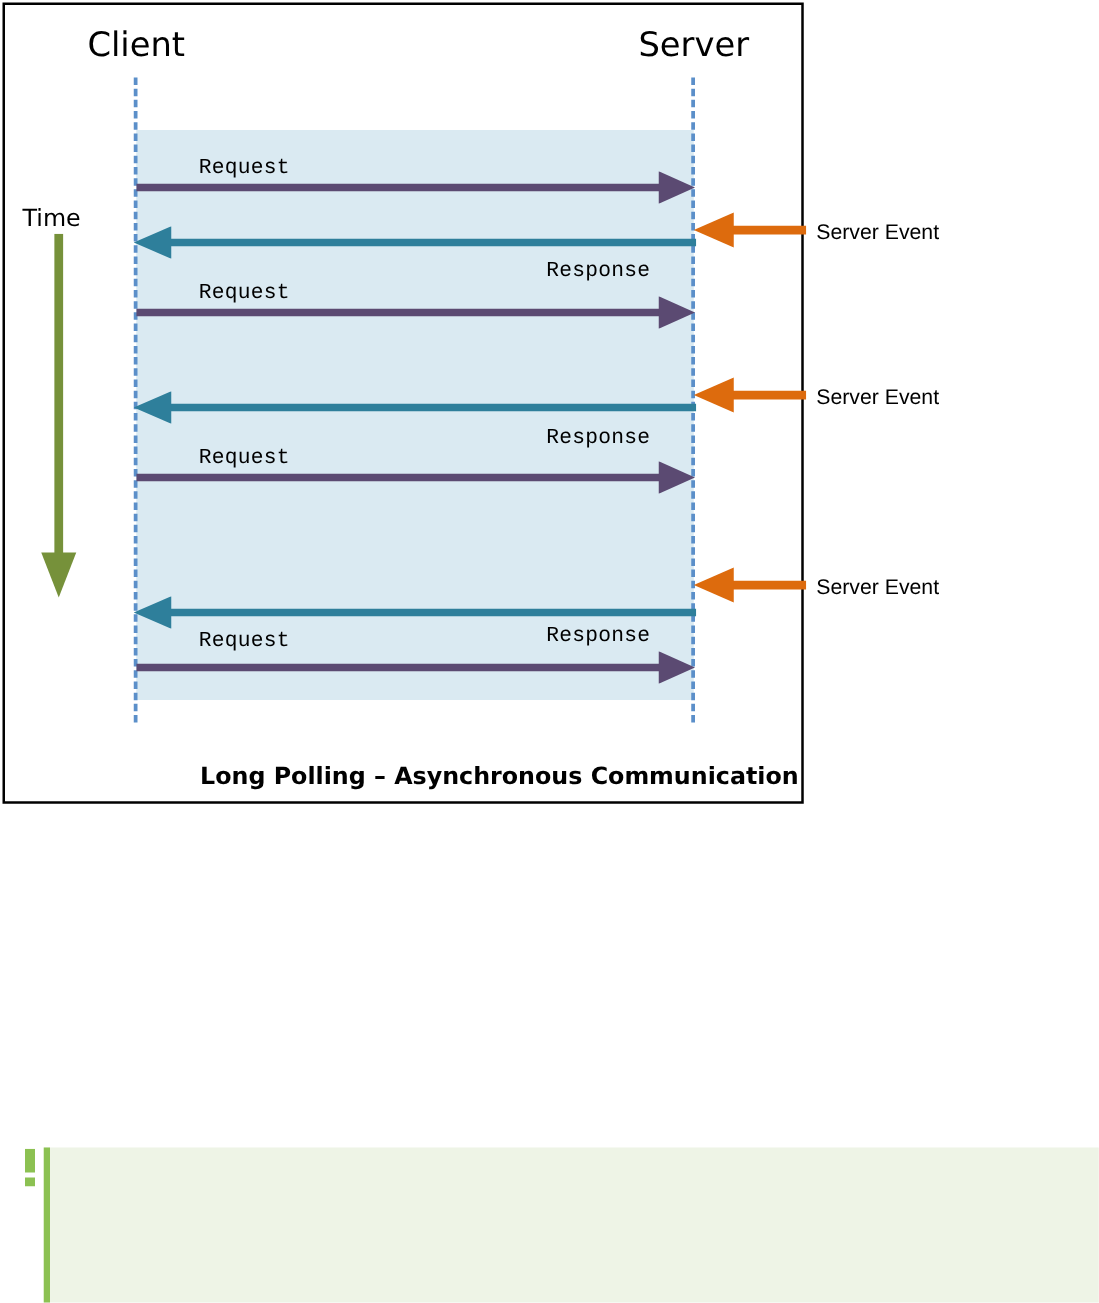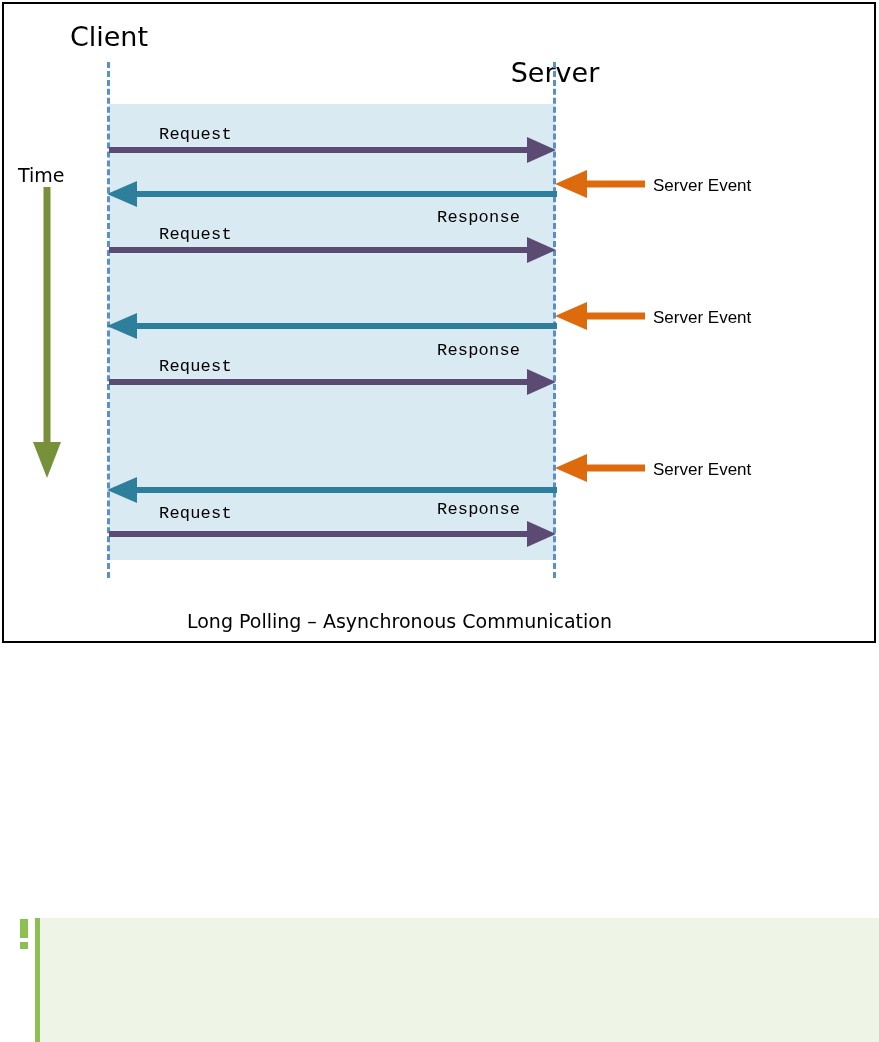--- a/index.html
+++ b/index.html
@@ -14,39 +14,39 @@
     position: relative;
     font-family: "DejaVu Sans", sans-serif;
     overflow: hidden;
   }
 
   
   #diagram-frame {
     position: absolute;
     left: 2px;
     top: 2px;
-    width: 874px;
+    width: 641px;
     height: 641px;
     border: 2px solid #000000;
     box-sizing: border-box;
     background: #ffffff;
   }
 
   
   .column-heading {
     position: absolute;
     font-size: 27px;
     color: #000000;
     font-family: "DejaVu Sans", sans-serif;
     white-space: nowrap;
     text-align: center;
     font-weight: 400;
   }
   #client-heading { left: 30px;  top: 17px; width: 150px; }
-  #server-heading { left: 476px; top: 17px; width: 150px; margin-top: 36px; }
+  #server-heading { left: 476px; top: 17px; width: 150px; }
 
   
   .lifeline {
     position: absolute;
     top: 58px;
     width: 0;
     height: 516px;
     border-left: 3px dashed #5B8FC9;
   }
   #client-lifeline { left: 103px; }
@@ -112,21 +112,21 @@
   #time-arrow svg { display: block; }
 
   
   #diagram-caption {
     position: absolute;
     left: 0px;
     top: 606px;
     width: 791px;
     text-align: center;
     font-size: 19px;
-    font-weight: normal;
+    font-weight: bold;
     color: #000000;
     font-family: "DejaVu Sans", sans-serif;
   }
 
   
   #notice-panel {
     position: absolute;
     left: 35px;
     top: 918px;
     width: 844px;

